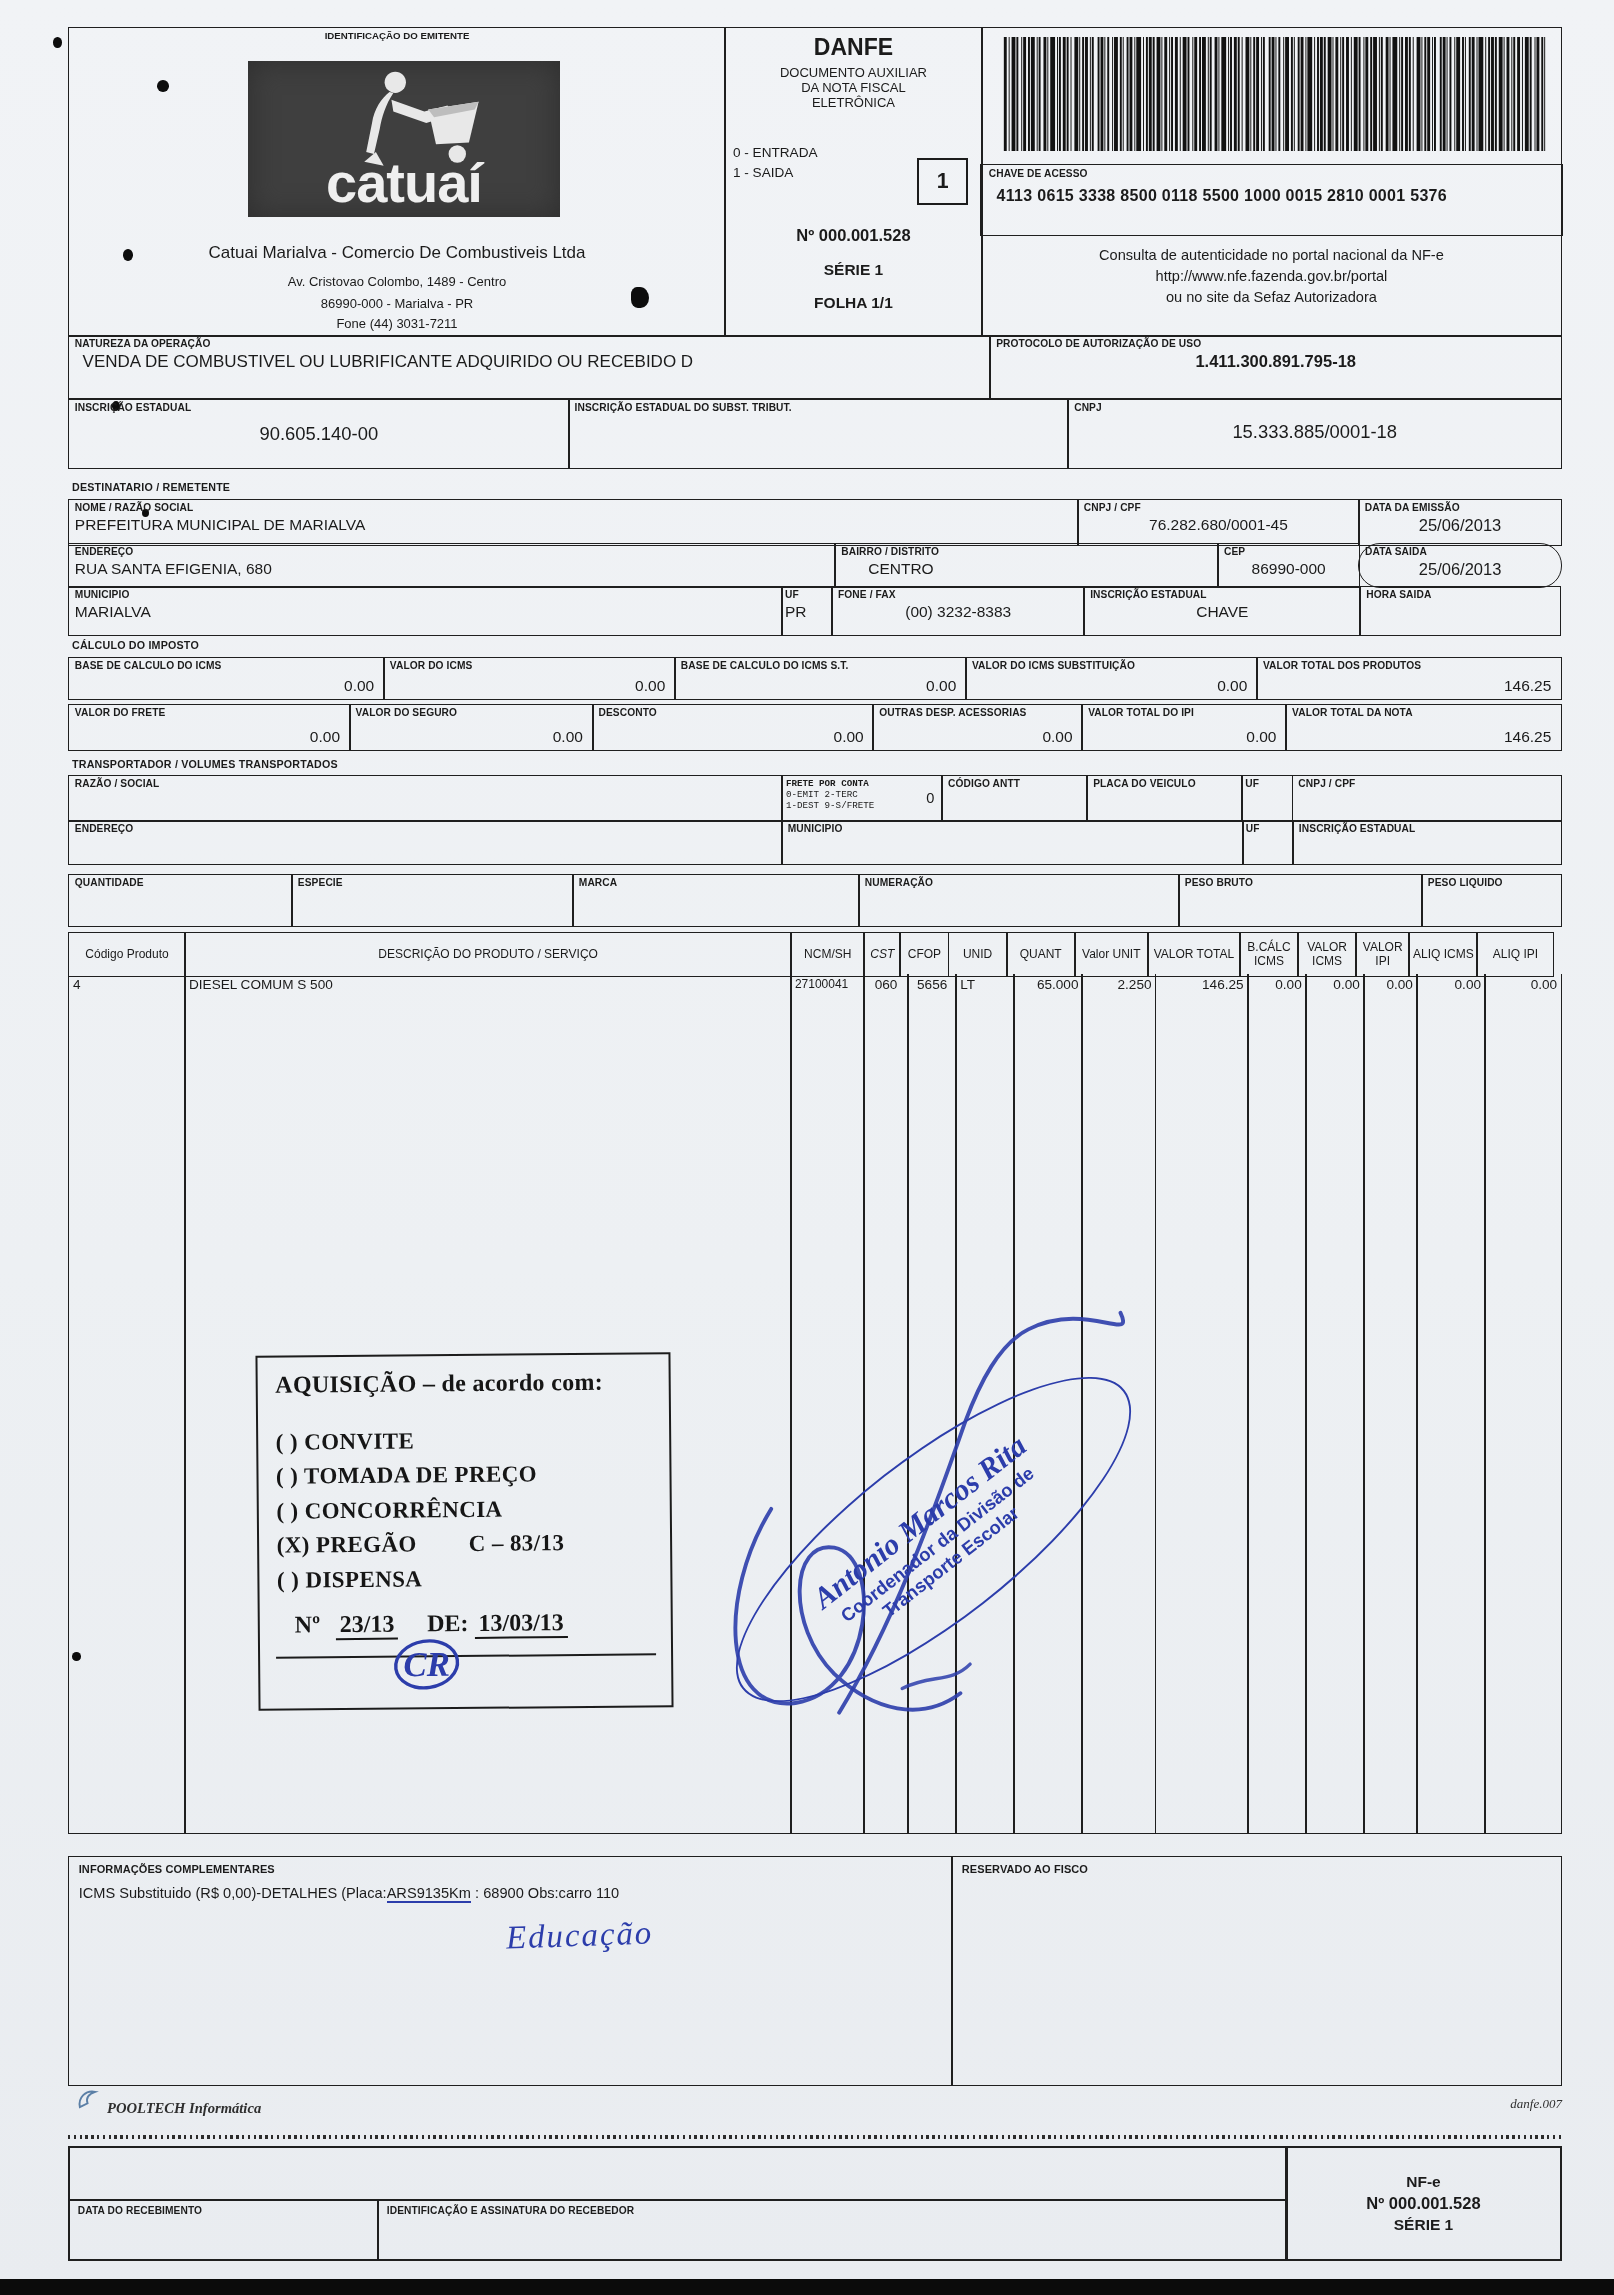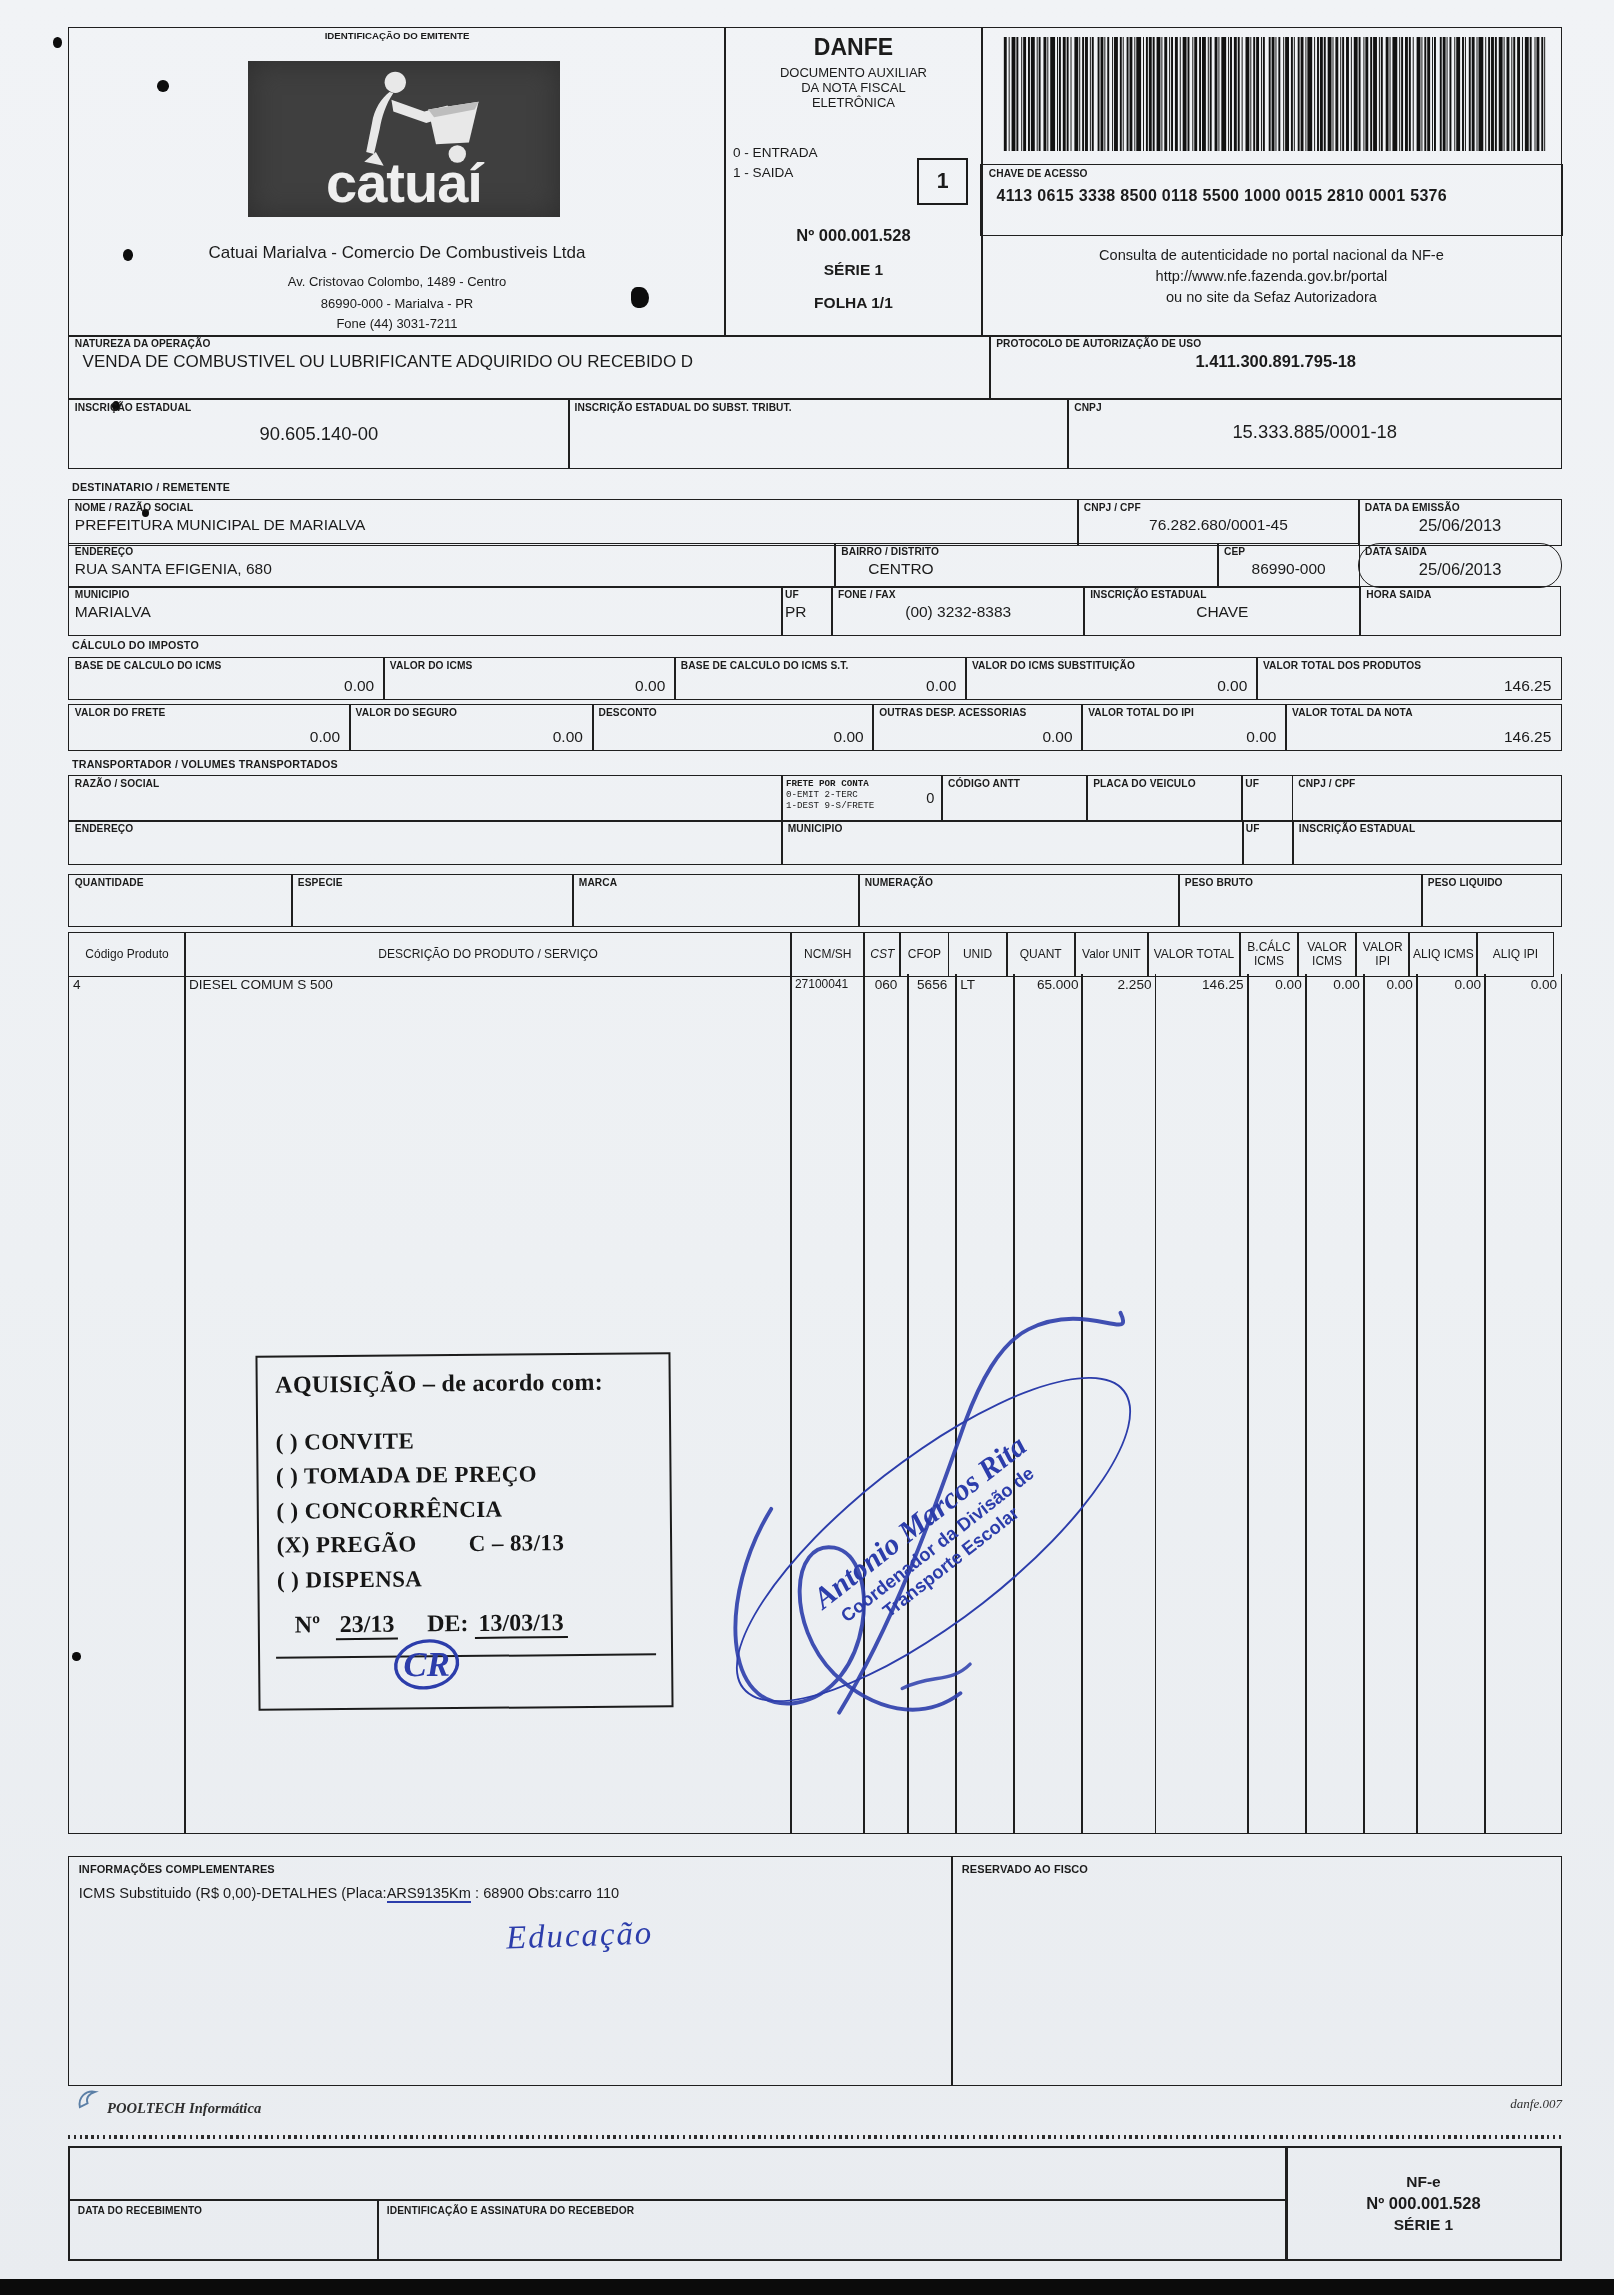--- a/index.html
+++ b/index.html
@@ -121,21 +121,21 @@
       <span class="lbl">INSCRIÇÃO ESTADUAL DO SUBST. TRIBUT.</span>
       <span class="val valC"></span>
     </div>
     <div class="cell" style="width:495px;">
       <span class="lbl">CNPJ</span>
       <span class="val valC" style="font-size:18.4px;margin-top:7.8px;">15.333.885/0001-18</span>
     </div>
   </div>
 
   <div class="seclbl" style="top:481px;">DESTINATARIO / REMETENTE</div>
-  <div class="row" style="top:499px;height:47px;">
+  <div class="row" style="top:499px;height:47px;justify-content:flex-end;">
     <div class="cell" style="width:1011px;">
       <span class="lbl">NOME / RAZÃO SOCIAL</span>
       <span class="val">PREFEITURA MUNICIPAL DE MARIALVA</span>
     </div>
     <div class="cell" style="width:283px;">
       <span class="lbl">CNPJ / CPF</span>
       <span class="val valC">76.282.680/0001-45</span>
     </div>
     <div class="cell" style="width:204px;">
       <span class="lbl">DATA DA EMISSÃO</span>

